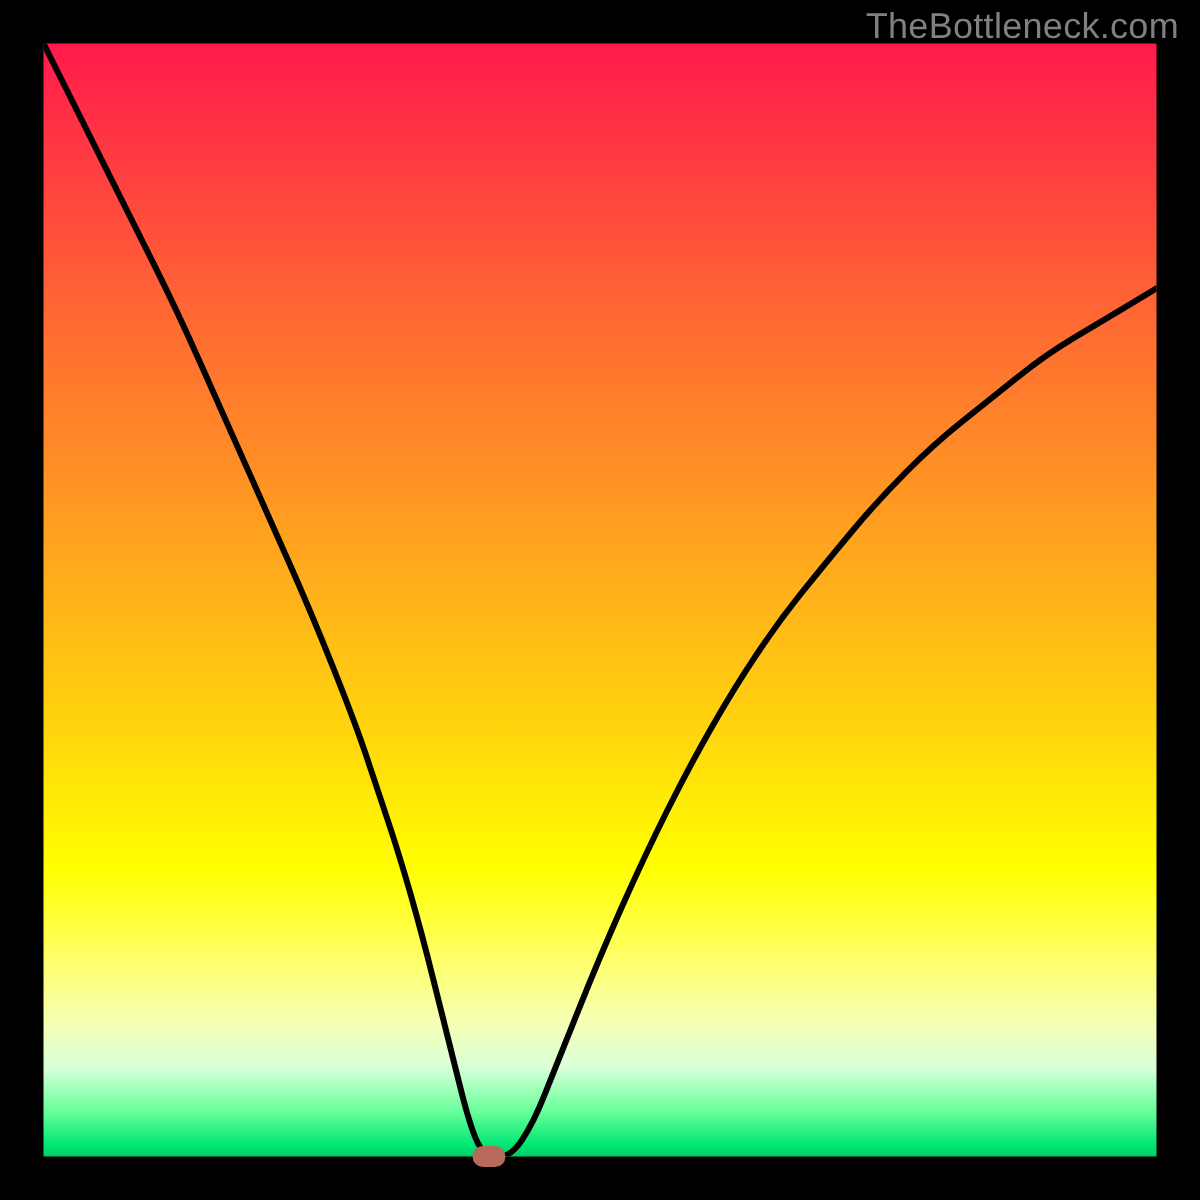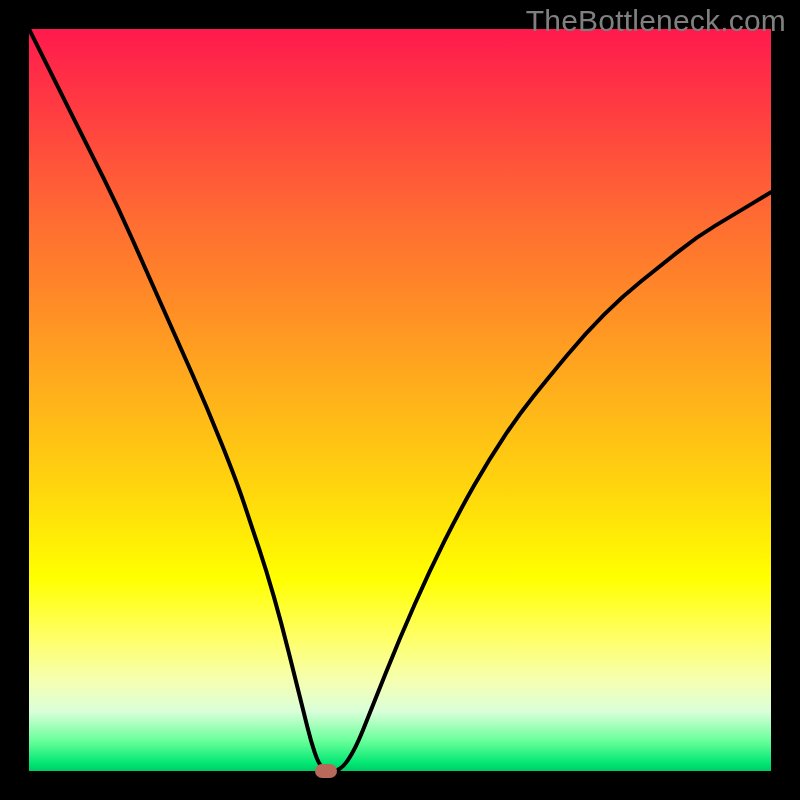--- a/index.html
+++ b/index.html
@@ -15,21 +15,21 @@
     position: relative;
     width: 800px;
     height: 800px;
     background: #000;
   }
   .watermark {
     position: absolute;
     top: 4px;
     right: 14px;
     color: #808080;
-    font-size: 30px;
+    font-size: 24px;
     letter-spacing: 0.2px;
     z-index: 20;
   }
   .plot-bg {
     position: absolute;
     left: 29px;
     top: 29px;
     width: 742px;
     height: 742px;
     background: linear-gradient(to bottom,

